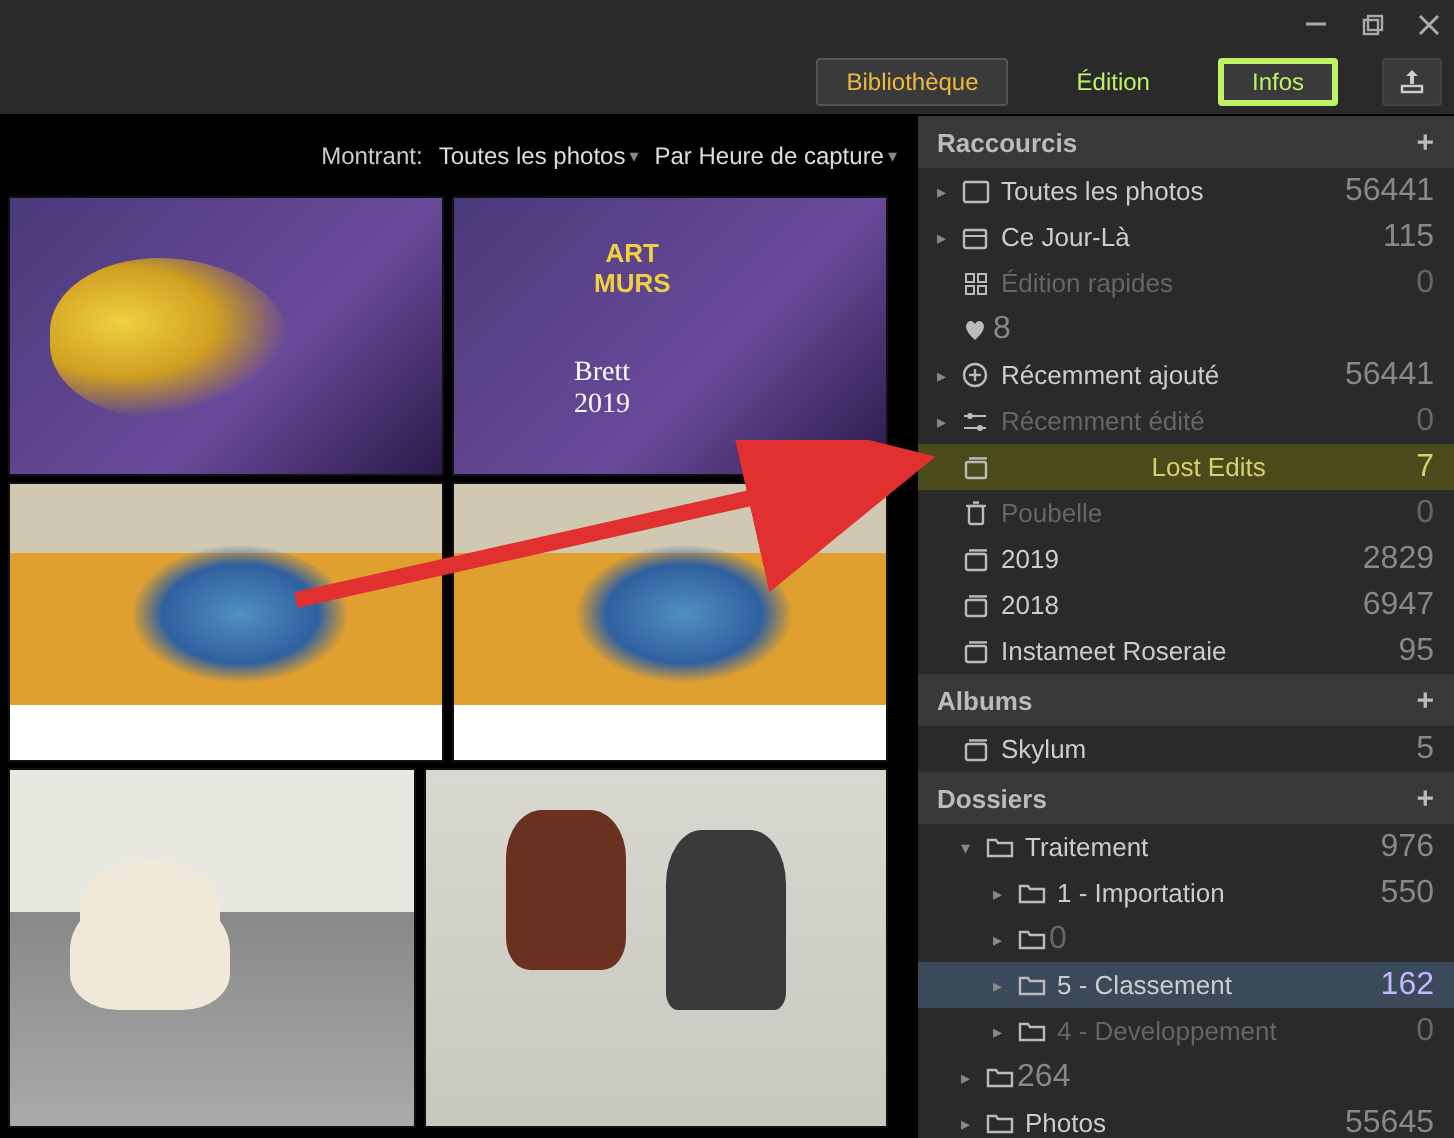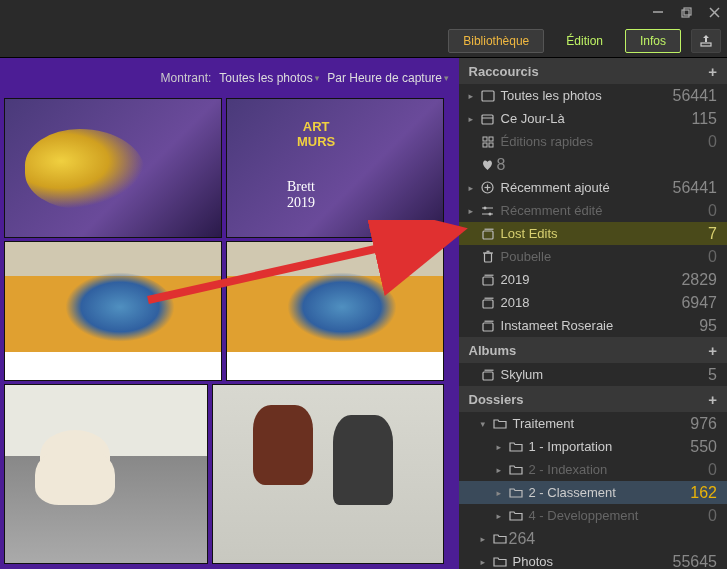--- a/index.html
+++ b/index.html
@@ -2,28 +2,28 @@
 <html><head>
 <meta charset="utf-8">
 <style>
   * { box-sizing: border-box; margin: 0; padding: 0; font-family: "Segoe UI", Arial, sans-serif; }
   body { width: 727px; height: 569px; background: #1a1a1a; overflow: hidden; position: relative; }
 
   .titlebar { height: 24px; background: #2a2a2a; display: flex; justify-content: flex-end; align-items: center; padding-right: 6px; gap: 14px; }
   .winbtn { width: 14px; height: 14px; display: flex; align-items: center; justify-content: center; cursor: pointer; }
   .winbtn svg { display: block; }
 
-  .toolbar { height: 34px; background: #2a2a2a; display: flex; justify-content: flex-end; align-items: center; padding-right: 6px; gap: 8px; border-bottom: 1px solid #000; }
+  .toolbar { height: 34px; background: #2a2a2a; display: flex; justify-content: flex-end; align-items: center; padding-right: 6px; gap: 20px; border-bottom: 1px solid #000; }
   .tab { height: 24px; padding: 0 14px; font-size: 12px; color: #bef264; display: flex; align-items: center; border-radius: 2px; cursor: pointer; }
   .tab.active { background: #3a3a3a; color: #f0b840; border: 1px solid #555; }
-  .tab.plain { background: #3a3a3a; border: 1px solid #bef264; }
+  .tab.plain { background: #3a3a3a; border: 3px solid #bef264; }
   .sharebtn { width: 30px; height: 24px; background: #3a3a3a; border: 1px solid #444; display: flex; align-items: center; justify-content: center; border-radius: 2px; cursor: pointer; margin-left: 2px; }
 
   .main { display: flex; height: calc(569px - 24px - 34px); }
-  .grid { width: 526px; background: #4c1d95; position: relative; }
+  .grid { width: 526px; background: #000000; position: relative; }
 
   .filterbar { height: 40px; display: flex; align-items: center; justify-content: flex-end; padding-right: 10px; gap: 8px; color: #ddd; font-size: 12px; }
   .filterbar .lbl { color: #ccc; }
   .dd { display: flex; align-items: center; gap: 2px; cursor: pointer; }
   .chev { color: #888; font-size: 9px; }
 
   .thumbs { position: absolute; top: 40px; left: 0; right: 0; bottom: 0; }
   .thumb { position: absolute; background: #333; border: 1px solid #111; }
   .t1 { left: 4px;   top: 0;   width: 218px; height: 140px; }
   .t2 { left: 226px; top: 0;   width: 218px; height: 140px; }
@@ -52,24 +52,24 @@
   .sectionhdr .plus { color: #bbb; font-size: 15px; cursor: pointer; }
 
   .row { height: 23px; display: flex; align-items: center; padding-left: 10px; padding-right: 10px; cursor: pointer; position: relative; }
   .row .expand { width: 10px; color: #888; font-size: 9px; }
   .row .noexp { width: 10px; }
   .row .icon { width: 18px; display: flex; align-items: center; justify-content: center; }
   .row .label { flex: 1; padding-left: 4px; white-space: nowrap; overflow: hidden; text-overflow: ellipsis; }
   .row .count { color: #888; font-size: 16px; }
   .row.dim .label, .row.dim .count, .row.dim .icon { color: #666; }
   .row.hl { background: #4a4a1a; }
-  .row.hl .label { color: #d8d070; }
+  .row.hl .label { color: #d8d070; text-align: center; }
   .row.hl .count { color: #d8d070; }
   .row.sel { background: #3a4a5a; }
-  .row.sel .count { color: #eab308; }
+  .row.sel .count { color: #c4b5fd; }
 
   .indent1 { padding-left: 22px; }
   .indent2 { padding-left: 38px; }
 
   .icon svg { display: block; }
 
   .arrow { position: absolute; z-index: 50; pointer-events: none; }
 </style>
 </head>
 <body>
@@ -162,21 +162,21 @@
           <div class="row dim">
             <span class="noexp"></span>
             <span class="icon">
               <svg width="12" height="12" viewBox="0 0 12 12">
                 <rect x="1" y="1" width="4" height="4" fill="none" stroke="#bbb"></rect>
                 <rect x="7" y="1" width="4" height="4" fill="none" stroke="#bbb"></rect>
                 <rect x="1" y="7" width="4" height="4" fill="none" stroke="#bbb"></rect>
                 <rect x="7" y="7" width="4" height="4" fill="none" stroke="#bbb"></rect>
               </svg>
             </span>
-            <span class="label">Éditions rapides</span>
+            <span class="label">Édition rapides</span>
             <span class="count">0</span>
           </div>
           <div class="row">
             <span class="noexp"></span>
             <span class="icon">
               <svg width="13" height="12" viewBox="0 0 13 12">
                 <path d="M6.5 11 C2 7 1 4 3 2 C4.5 0.8 6 2 6.5 3 C7 2 8.5 0.8 10 2 C12 4 11 7 6.5 11 Z" fill="#bbb"></path>
               </svg>
             </span>
             <span class="count">8</span>
@@ -311,31 +311,30 @@
             <span class="label">1 - Importation</span>
             <span class="count">550</span>
           </div>
           <div class="row dim indent2">
             <span class="expand">▸</span>
             <span class="icon">
               <svg width="14" height="11" viewBox="0 0 14 11">
                 <path d="M1 2 L5 2 L6 3.5 L13 3.5 L13 10 L1 10 Z" fill="none" stroke="#bbb" stroke-width="1.2"></path>
               </svg>
             </span>
-            <span class="label">2 - Indexation</span>
             <span class="count">0</span>
           </div>
           <div class="row sel indent2">
             <span class="expand">▸</span>
             <span class="icon">
               <svg width="14" height="11" viewBox="0 0 14 11">
                 <path d="M1 2 L5 2 L6 3.5 L13 3.5 L13 10 L1 10 Z" fill="none" stroke="#bbb" stroke-width="1.2"></path>
               </svg>
             </span>
-            <span class="label">2 - Classement</span>
+            <span class="label">5 - Classement</span>
             <span class="count">162</span>
           </div>
           <div class="row dim indent2">
             <span class="expand">▸</span>
             <span class="icon">
               <svg width="14" height="11" viewBox="0 0 14 11">
                 <path d="M1 2 L5 2 L6 3.5 L13 3.5 L13 10 L1 10 Z" fill="none" stroke="#bbb" stroke-width="1.2"></path>
               </svg>
             </span>
             <span class="label">4 - Developpement</span>

